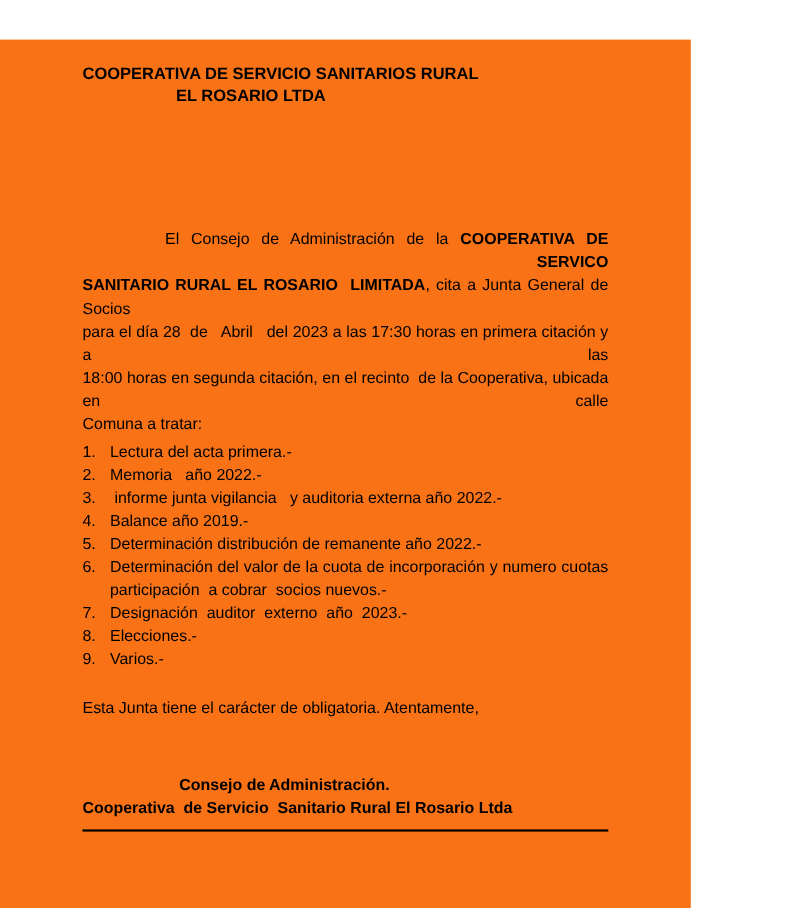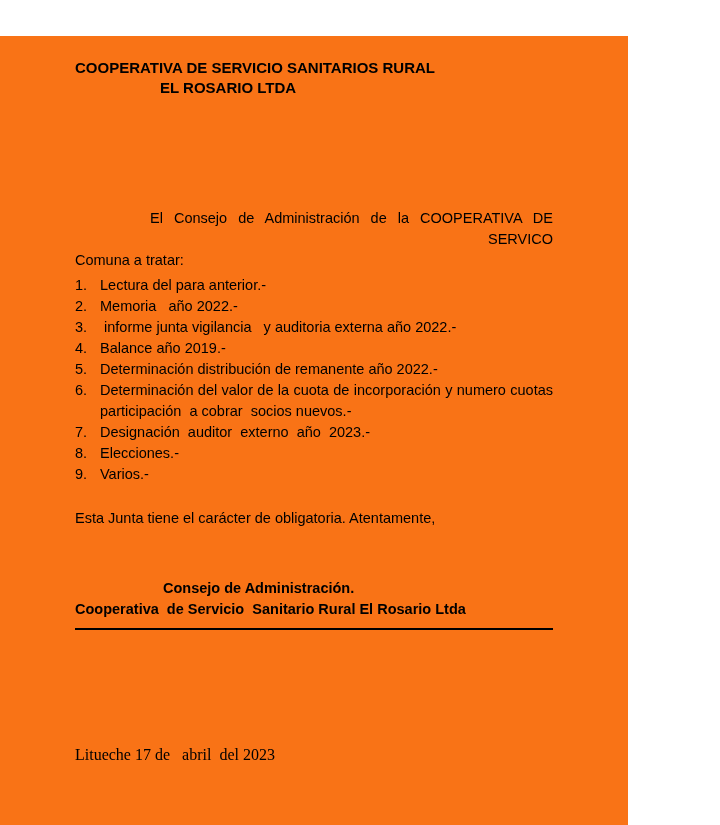--- a/index.html
+++ b/index.html
@@ -19,21 +19,21 @@
   }
   .inner { padding: 22px 75px 0 75px; }
 
   .hdr { font-weight: bold; font-size: 15px; line-height: 20px; }
   .hdr-2 { padding-left: 85px; }
 
   .para { margin-top: 110px; }
   .ln { min-height: 21px; }
   .stretch { text-align: justify; text-align-last: justify; }
   .indent { padding-left: 75px; }
-  .b { font-weight: normal; }
+  .b { font-weight: bold; }
 
   .agenda { margin-top: 4px; }
   .li { display: flex; }
   .num { flex: 0 0 25px; width: 25px; }
   .txt { flex: 1; min-width: 0; }
 
   .closing { margin-top: 23px; }
 
   .sig1 { margin-top: 49px; font-weight: bold; padding-left: 88px; }
   .sig2 { font-weight: bold; }
@@ -51,28 +51,31 @@
 <body>
 
 <div class="page">
   <div class="inner">
 
     <div class="hdr">COOPERATIVA DE SERVICIO SANITARIOS RURAL</div>
     <div class="hdr hdr-2">EL ROSARIO LTDA</div>
 
     <div class="para">
       <div class="ln stretch indent"><span>El Consejo de Administración de la </span><span class="b">COOPERATIVA DE &nbsp;SERVICO</span></div>
+      <div class="ln stretch"><span class="b">SANITARIO RURAL EL ROSARIO &nbsp;LIMITADA</span><span>, cita a Junta General de Socios</span></div>
+      <div class="ln stretch">para el día 28 &nbsp;de &nbsp; Abril &nbsp; del 2023 a las 17:30 horas en primera citación y a las</div>
+      <div class="ln stretch">18:00 horas en segunda citación, en el recinto &nbsp;de la Cooperativa, ubicada en calle</div>
       <div class="ln">Comuna a tratar:</div>
     </div>
 
     <div class="agenda">
       <div class="li">
         <span class="num">1.</span>
         <div class="txt">
-            <div class="ln">Lectura del para anterior.-</div>
+            <div class="ln">Lectura del acta primera.-</div>
           </div>
       </div>
       <div class="li">
         <span class="num">2.</span>
         <div class="txt">
             <div class="ln">Memoria &nbsp; año 2022.-</div>
           </div>
       </div>
       <div class="li">
         <span class="num">3.</span>

